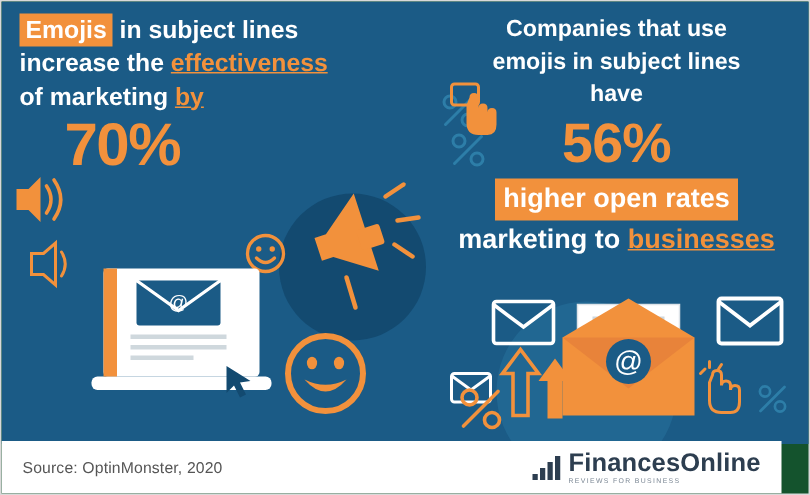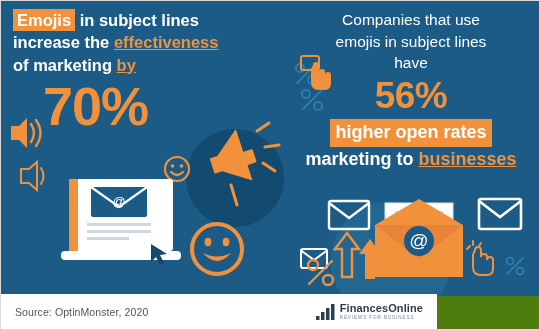--- a/index.html
+++ b/index.html
@@ -7,79 +7,79 @@
     width:540px;height:330px;
     font-family:"Liberation Sans", sans-serif;
     background:#ffffff;
     overflow:hidden;
   }
   .infographic{
     position:relative;
     width:540px;height:330px;
     box-sizing:border-box;
     border:1px solid #d9d9d9;
-    background:#4d7c0f;
+    background:#14532d;
     overflow:hidden;
     padding-left:25px;
   }
   .canvas{
     position:absolute;
     left:0;top:0;
     width:540px;height:295px;
     background:#1b5b86;
     overflow:hidden;
   }
   .footer{
     position:absolute;
     left:0;bottom:0;
-    width:436px;height:35px;
+    width:520px;height:35px;
     background:#ffffff;
     display:flex;align-items:center;
     justify-content:space-between;
     box-sizing:border-box;
     padding:0 14px;
     gap:44px;
   }
   .source{
     font-size:10.5px;color:#555555;letter-spacing:.1px;
   }
   .brand{
     display:flex;align-items:center;gap:5px;
   }
   .brand-mark{
     display:block;
   }
   .brand-text{
     display:flex;flex-direction:column;line-height:1;
   }
   .brand-name{
-    font-size:11px;font-weight:bold;color:#2d3e50;letter-spacing:.1px;
+    font-size:17px;font-weight:bold;color:#2d3e50;letter-spacing:.1px;
   }
   .brand-tag{
     font-size:4.6px;color:#7b8794;letter-spacing:.9px;margin-top:2px;
   }
 
   
   .left-text{
     position:absolute;left:12px;top:8px;width:255px;
     color:#ffffff;font-size:16.5px;font-weight:bold;line-height:1.35;
   }
   .hl{
     background:#f2913c;color:#ffffff;padding:0 4px;display:inline-block;
   }
   .orange{color:#f2913c;text-decoration:underline;}
   .big-number-left{
     position:absolute;left:42px;top:74px;
-    color:#f2913c;font-size:54px;font-weight:bold;letter-spacing:-1px;
+    color:#f2913c;font-size:40px;font-weight:bold;letter-spacing:-1px;
   }
 
   
   .right-text{
     position:absolute;left:288px;top:8px;width:244px;
-    color:#ffffff;font-size:15.5px;font-weight:normal;line-height:1.4;
+    color:#ffffff;font-size:15.5px;font-weight:bold;line-height:1.4;
     text-align:center;
   }
   .big-number-right{
     position:absolute;left:288px;top:74px;width:244px;
     text-align:center;
     color:#f2913c;font-size:37px;font-weight:bold;letter-spacing:-.5px;
   }
   .right-text2{
     position:absolute;left:284px;top:118px;width:252px;
     color:#ffffff;font-size:18px;font-weight:bold;line-height:1.42;

